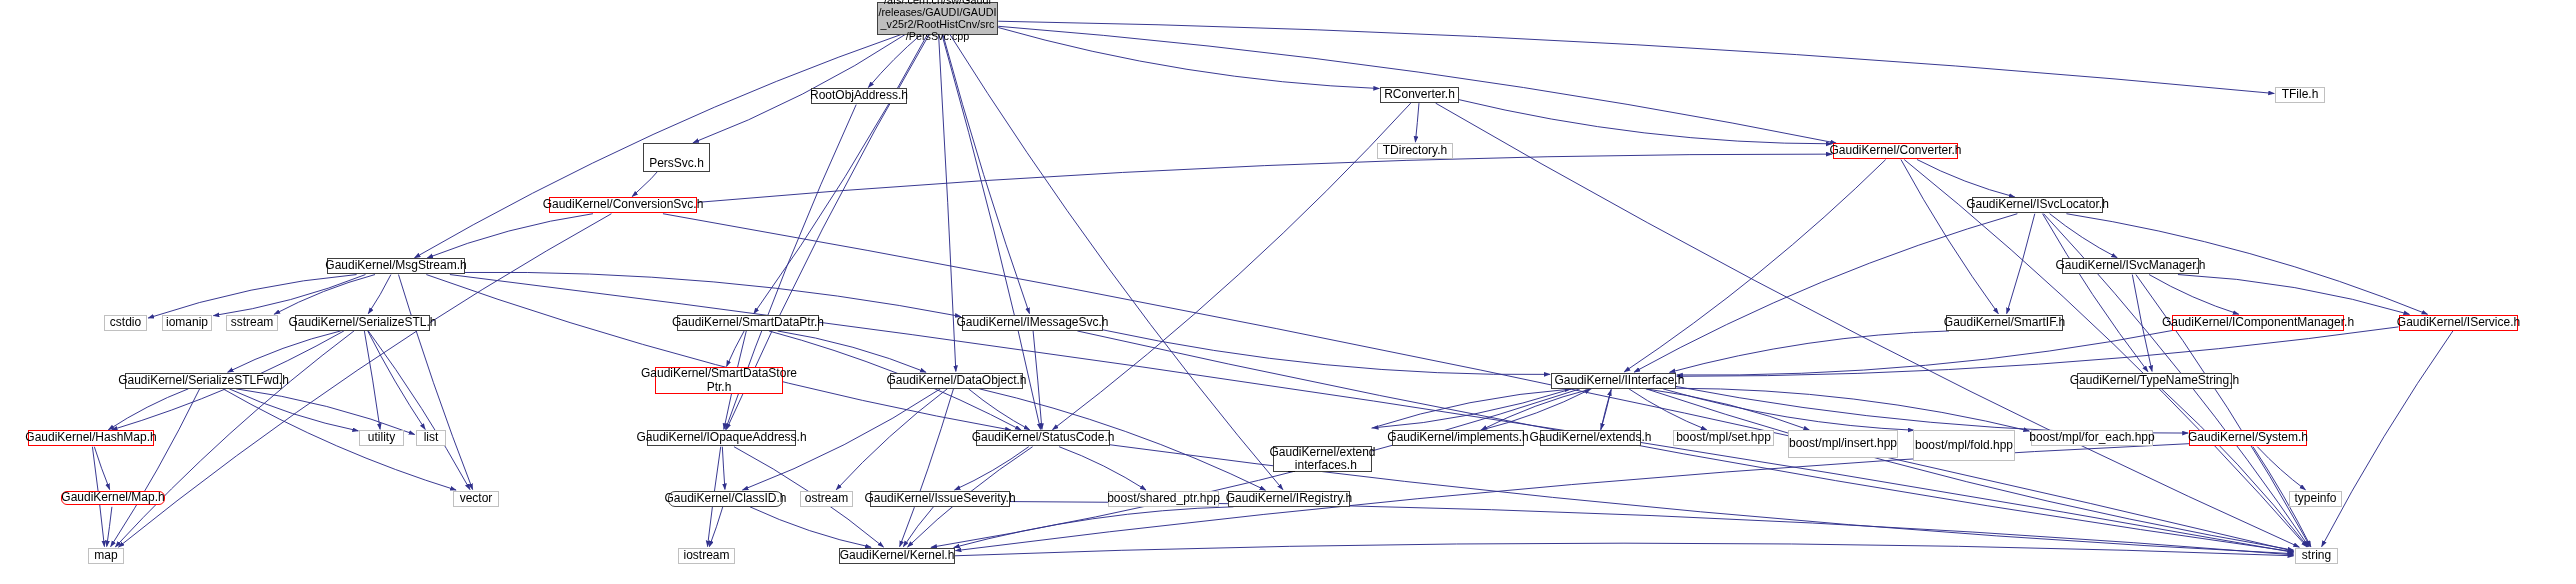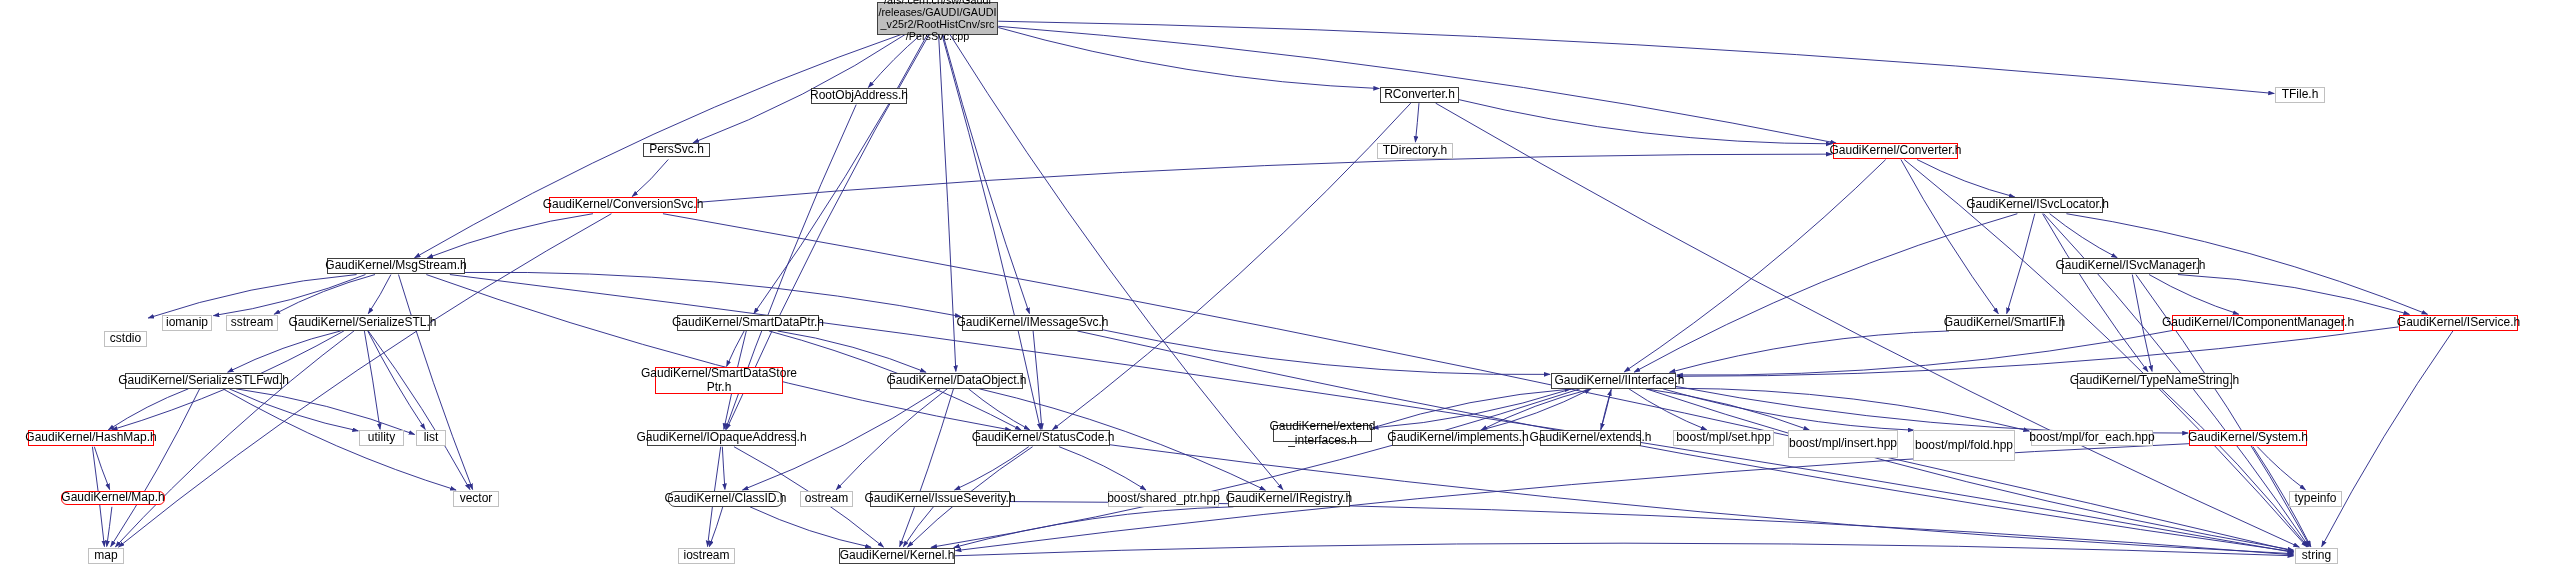--- a/index.html
+++ b/index.html
@@ -163,47 +163,47 @@
   </svg>
   <div id="nodes-layer">
       <div class="node n-root" style="left: 877px; top: 1.5px; width: 121px; height: 33px;"><span>/afs/.cern.ch/sw/Gaudi
 /releases/GAUDI/GAUDI
 _v25r2/RootHistCnv/src
 /PersSvc.cpp</span></div>
       <div class="node n-hdr" style="left: 811px; top: 88px; width: 96px; height: 16.3px;"><span>RootObjAddress.h</span></div>
       <div class="node n-hdr" style="left: 1380px; top: 87px; width: 79px; height: 16.3px;"><span>RConverter.h</span></div>
       <div class="node n-plain" style="left: 2275px; top: 87px; width: 50px; height: 16.3px;"><span>TFile.h</span></div>
       <div class="node n-plain" style="left: 1377px; top: 143px; width: 76px; height: 16.3px;"><span>TDirectory.h</span></div>
-      <div class="node n-hdr" style="left: 643px; top: 143px; width: 67px; height: 14px;"><span>PersSvc.h</span></div>
+      <div class="node n-hdr" style="left: 643px; top: 143px; width: 67px; height: 29px; align-items: flex-end;"><span>PersSvc.h</span></div>
       <div class="node n-red" style="left: 1833px; top: 143px; width: 125px; height: 16.3px;"><span>GaudiKernel/Converter.h</span></div>
       <div class="node n-red" style="left: 549px; top: 197px; width: 148px; height: 16.3px;"><span>GaudiKernel/ConversionSvc.h</span></div>
       <div class="node n-hdr" style="left: 1972px; top: 197px; width: 131px; height: 16.3px;"><span>GaudiKernel/ISvcLocator.h</span></div>
       <div class="node n-hdr" style="left: 327px; top: 258px; width: 138px; height: 16.3px;"><span>GaudiKernel/MsgStream.h</span></div>
       <div class="node n-hdr" style="left: 2062px; top: 258px; width: 137px; height: 16.3px;"><span>GaudiKernel/ISvcManager.h</span></div>
-      <div class="node n-plain" style="left: 104px; top: 315px; width: 43px; height: 16.3px; margin-top: 16px;"><span>cstdio</span></div>
+      <div class="node n-plain" style="left: 104px; top: 315px; width: 43px; height: 16.3px;"><span>cstdio</span></div>
       <div class="node n-plain" style="left: 162px; top: 315px; width: 50px; height: 16.3px;"><span>iomanip</span></div>
       <div class="node n-plain" style="left: 226px; top: 315px; width: 52px; height: 16.3px;"><span>sstream</span></div>
       <div class="node n-hdr" style="left: 295px; top: 315px; width: 135px; height: 16.3px;"><span>GaudiKernel/SerializeSTL.h</span></div>
       <div class="node n-hdr" style="left: 677px; top: 315px; width: 142px; height: 16.3px;"><span>GaudiKernel/SmartDataPtr.h</span></div>
       <div class="node n-hdr" style="left: 962px; top: 315px; width: 141px; height: 16.3px;"><span>GaudiKernel/IMessageSvc.h</span></div>
       <div class="node n-hdr" style="left: 1946px; top: 315px; width: 117px; height: 16.3px;"><span>GaudiKernel/SmartIF.h</span></div>
       <div class="node n-red" style="left: 2172px; top: 315px; width: 172px; height: 16.3px;"><span>GaudiKernel/IComponentManager.h</span></div>
       <div class="node n-red" style="left: 2399px; top: 315px; width: 119px; height: 16.3px;"><span>GaudiKernel/IService.h</span></div>
       <div class="node n-hdr" style="left: 125px; top: 373px; width: 157px; height: 16.3px;"><span>GaudiKernel/SerializeSTLFwd.h</span></div>
       <div class="node n-red" style="left: 655px; top: 367px; width: 128px; height: 27px;"><span>GaudiKernel/SmartDataStore
 Ptr.h</span></div>
       <div class="node n-hdr" style="left: 890px; top: 373px; width: 133px; height: 16.3px;"><span>GaudiKernel/DataObject.h</span></div>
       <div class="node n-hdr" style="left: 1551px; top: 373px; width: 125px; height: 16.3px; padding-left: 15px;"><span>GaudiKernel/IInterface.h</span></div>
       <div class="node n-hdr" style="left: 2077px; top: 373px; width: 155px; height: 16.3px;"><span>GaudiKernel/TypeNameString.h</span></div>
       <div class="node n-red" style="left: 28px; top: 430px; width: 126px; height: 16.3px;"><span>GaudiKernel/HashMap.h</span></div>
       <div class="node n-plain" style="left: 359px; top: 430px; width: 45px; height: 16.3px;"><span>utility</span></div>
       <div class="node n-plain" style="left: 416px; top: 430px; width: 30px; height: 16.3px;"><span>list</span></div>
       <div class="node n-hdr" style="left: 647px; top: 430px; width: 149px; height: 16.3px;"><span>GaudiKernel/IOpaqueAddress.h</span></div>
       <div class="node n-hdr" style="left: 976px; top: 430px; width: 134px; height: 16.3px;"><span>GaudiKernel/StatusCode.h</span></div>
-      <div class="node n-hdr" style="left: 1273px; top: 425px; width: 99px; height: 17px;"><span>GaudiKernel/extend
+      <div class="node n-hdr" style="left: 1273px; top: 446px; width: 99px; height: 26px;"><span>GaudiKernel/extend
 _interfaces.h</span></div>
       <div class="node n-hdr" style="left: 1392px; top: 430px; width: 132px; height: 16.3px;"><span>GaudiKernel/implements.h</span></div>
       <div class="node n-hdr" style="left: 1540px; top: 430px; width: 101px; height: 16.3px;"><span>GaudiKernel/extends.h</span></div>
       <div class="node n-plain" style="left: 1673px; top: 430px; width: 101px; height: 16.3px;"><span>boost/mpl/set.hpp</span></div>
       <div class="node n-plain" style="left: 1788px; top: 430px; width: 110px; height: 28px;"><span>boost/mpl/insert.hpp</span></div>
       <div class="node n-plain" style="left: 1913px; top: 430px; width: 102px; height: 31px;"><span>boost/mpl/fold.hpp</span></div>
       <div class="node n-plain" style="left: 2031px; top: 430px; width: 122px; height: 16.3px;"><span>boost/mpl/for_each.hpp</span></div>
       <div class="node n-red" style="left: 2189px; top: 430px; width: 118px; height: 16.3px;"><span>GaudiKernel/System.h</span></div>
       <div class="node n-hdr" style="left: 668px; top: 491px; width: 115px; height: 16.3px; border-radius: 7px;"><span>GaudiKernel/ClassID.h</span></div>
       <div class="node n-plain" style="left: 800px; top: 491px; width: 53px; height: 16.3px;"><span>ostream</span></div>

